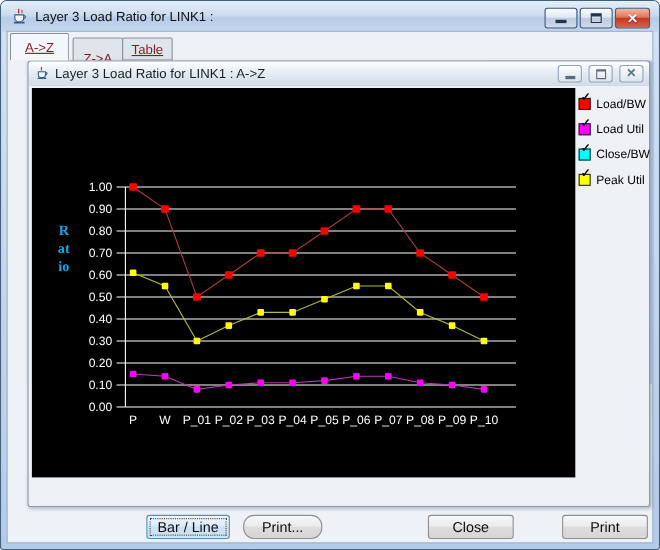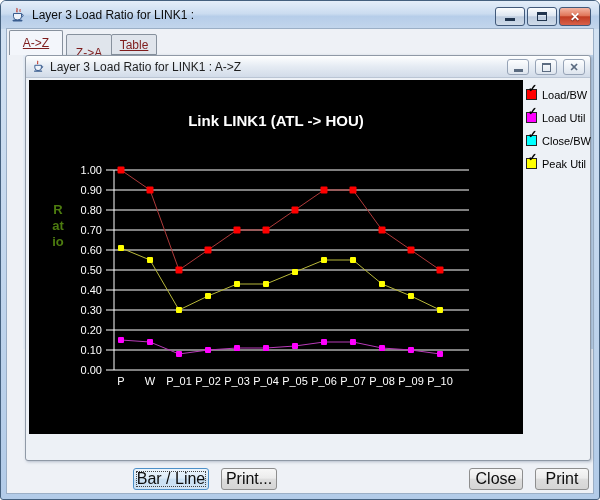--- a/index.html
+++ b/index.html
@@ -50,40 +50,40 @@
     background: linear-gradient(#fdfeff, #dee5ee); display: flex; align-items: center; justify-content: center; cursor: default; }
   .ifg-min { width: 9px; height: 3px; background: #5b6b80; margin-top: 6px; }
   .ifg-max { width: 9px; height: 9px; border: 1px solid #5b6b80; border-top: 2px solid #5b6b80; }
   .ifg-x { color: #5b6b80; font-size: 11px; font-weight: bold; line-height: 1; }
 
   .iframe-body { position: absolute; left: 1px; right: 1px; top: 23px; bottom: 1px; }
   .chart-panel { position: absolute; left: 2px; top: 1px; width: 494px; height: 354px; background: #000; }
 
   .chart-title { position: absolute; left: 0; top: 32px; width: 494px; text-align: center;
     color: #fff; font-weight: bold; font-size: 15px; }
-  .ylabel { position: absolute; left: 22px; top: 122px; width: 14px; color: #4d7c0f; text-align: center;
-    font-family: Liberation Sans, sans-serif; font-weight: bold; font-size: 13px; line-height: 16px; word-break: break-all; }
+  .ylabel { position: absolute; left: 22px; top: 122px; width: 14px; color: #0ea5e9; text-align: center;
+    font-family: Liberation Serif, serif; font-weight: bold; font-size: 13px; line-height: 16px; word-break: break-all; }
   .xlabel { position: absolute; left: 0; top: 310px; width: 464px; text-align: center; color: #fff;
     font-family: "DejaVu Serif", serif; font-weight: bold; font-size: 14px; letter-spacing: 2px; }
   .tick-label { font-family: "Liberation Sans", sans-serif; font-size: 11px; fill: #fff; }
 
   
   .legend { position: absolute; left: 499px; top: 9px; width: 66px; display: flex; flex-direction: column; gap: 10px; }
   .legend-item { display: flex; align-items: center; gap: 5px; height: 13px; cursor: default; }
   .legend-swatch { position: relative; width: 11px; height: 11px; border: 1px solid #222; flex: 0 0 auto; }
   .legend-check { position: absolute; left: 1px; top: -8px; font-size: 11px; font-weight: bold; color: #000; }
   .legend-label { font-size: 11px; color: #000; white-space: nowrap; }
 
   
   .buttonbar { position: absolute; left: 0; right: 0; top: 434px; height: 32px;
     display: flex; align-items: center; gap: 12px; padding: 0 4px 0 126px; }
-  .btn { height: 22px; font-size: 16px; color: #0d0d0d; border: 1px solid #8e8e8e; border-radius: 3px;
+  .btn { height: 22px; font-size: 13px; color: #0d0d0d; border: 1px solid #8e8e8e; border-radius: 3px;
     background: linear-gradient(#f7f7f7, #ececec 45%, #dddddd 52%, #d5d5d5);
     display: flex; align-items: center; justify-content: center; cursor: default; }
-  .w76 { width: 76px; } .w64 { width: 56px; } .w56 { width: 56px; } .w54 { width: 54px; }
+  .w76 { width: 76px; } .w64 { width: 72px; border-radius: 10px; } .w56 { width: 56px; } .w54 { width: 78px; margin-left: 32px; }
   .btn.focused { border-color: #4d90c8;
     background: linear-gradient(#ecf5fd, #ddecf9 45%, #c9e0f3 52%, #d1e4f5);
     outline: 1px dotted #444; outline-offset: -4px; }
   .btn-close-group { margin-left: auto; }
 </style>
 </head>
 <body>
 
 <div class="window">
 
@@ -232,21 +232,20 @@
                 <rect x="176" y="267" width="6" height="6" rx="1" fill="#ff00ff"></rect>
                 <rect x="205" y="265" width="6" height="6" rx="1" fill="#ff00ff"></rect>
                 <rect x="234" y="265" width="6" height="6" rx="1" fill="#ff00ff"></rect>
                 <rect x="263" y="263" width="6" height="6" rx="1" fill="#ff00ff"></rect>
                 <rect x="292" y="259" width="6" height="6" rx="1" fill="#ff00ff"></rect>
                 <rect x="321" y="259" width="6" height="6" rx="1" fill="#ff00ff"></rect>
                 <rect x="350" y="265" width="6" height="6" rx="1" fill="#ff00ff"></rect>
                 <rect x="379" y="267" width="6" height="6" rx="1" fill="#ff00ff"></rect>
                 <rect x="408" y="271" width="6" height="6" rx="1" fill="#ff00ff"></rect>
               </svg>
-            <div class="chart-title">Link LINK1 (ATL -&gt; HOU)</div>
             <div class="ylabel">Ratio</div>
           </div>
           <div class="legend">
               <div class="legend-item">
                 <span class="legend-swatch" style="background: rgb(255, 0, 0);">
                   <span class="legend-check">✓</span>
                 </span>
                 <span class="legend-label">Load/BW</span>
               </div>
               <div class="legend-item">

